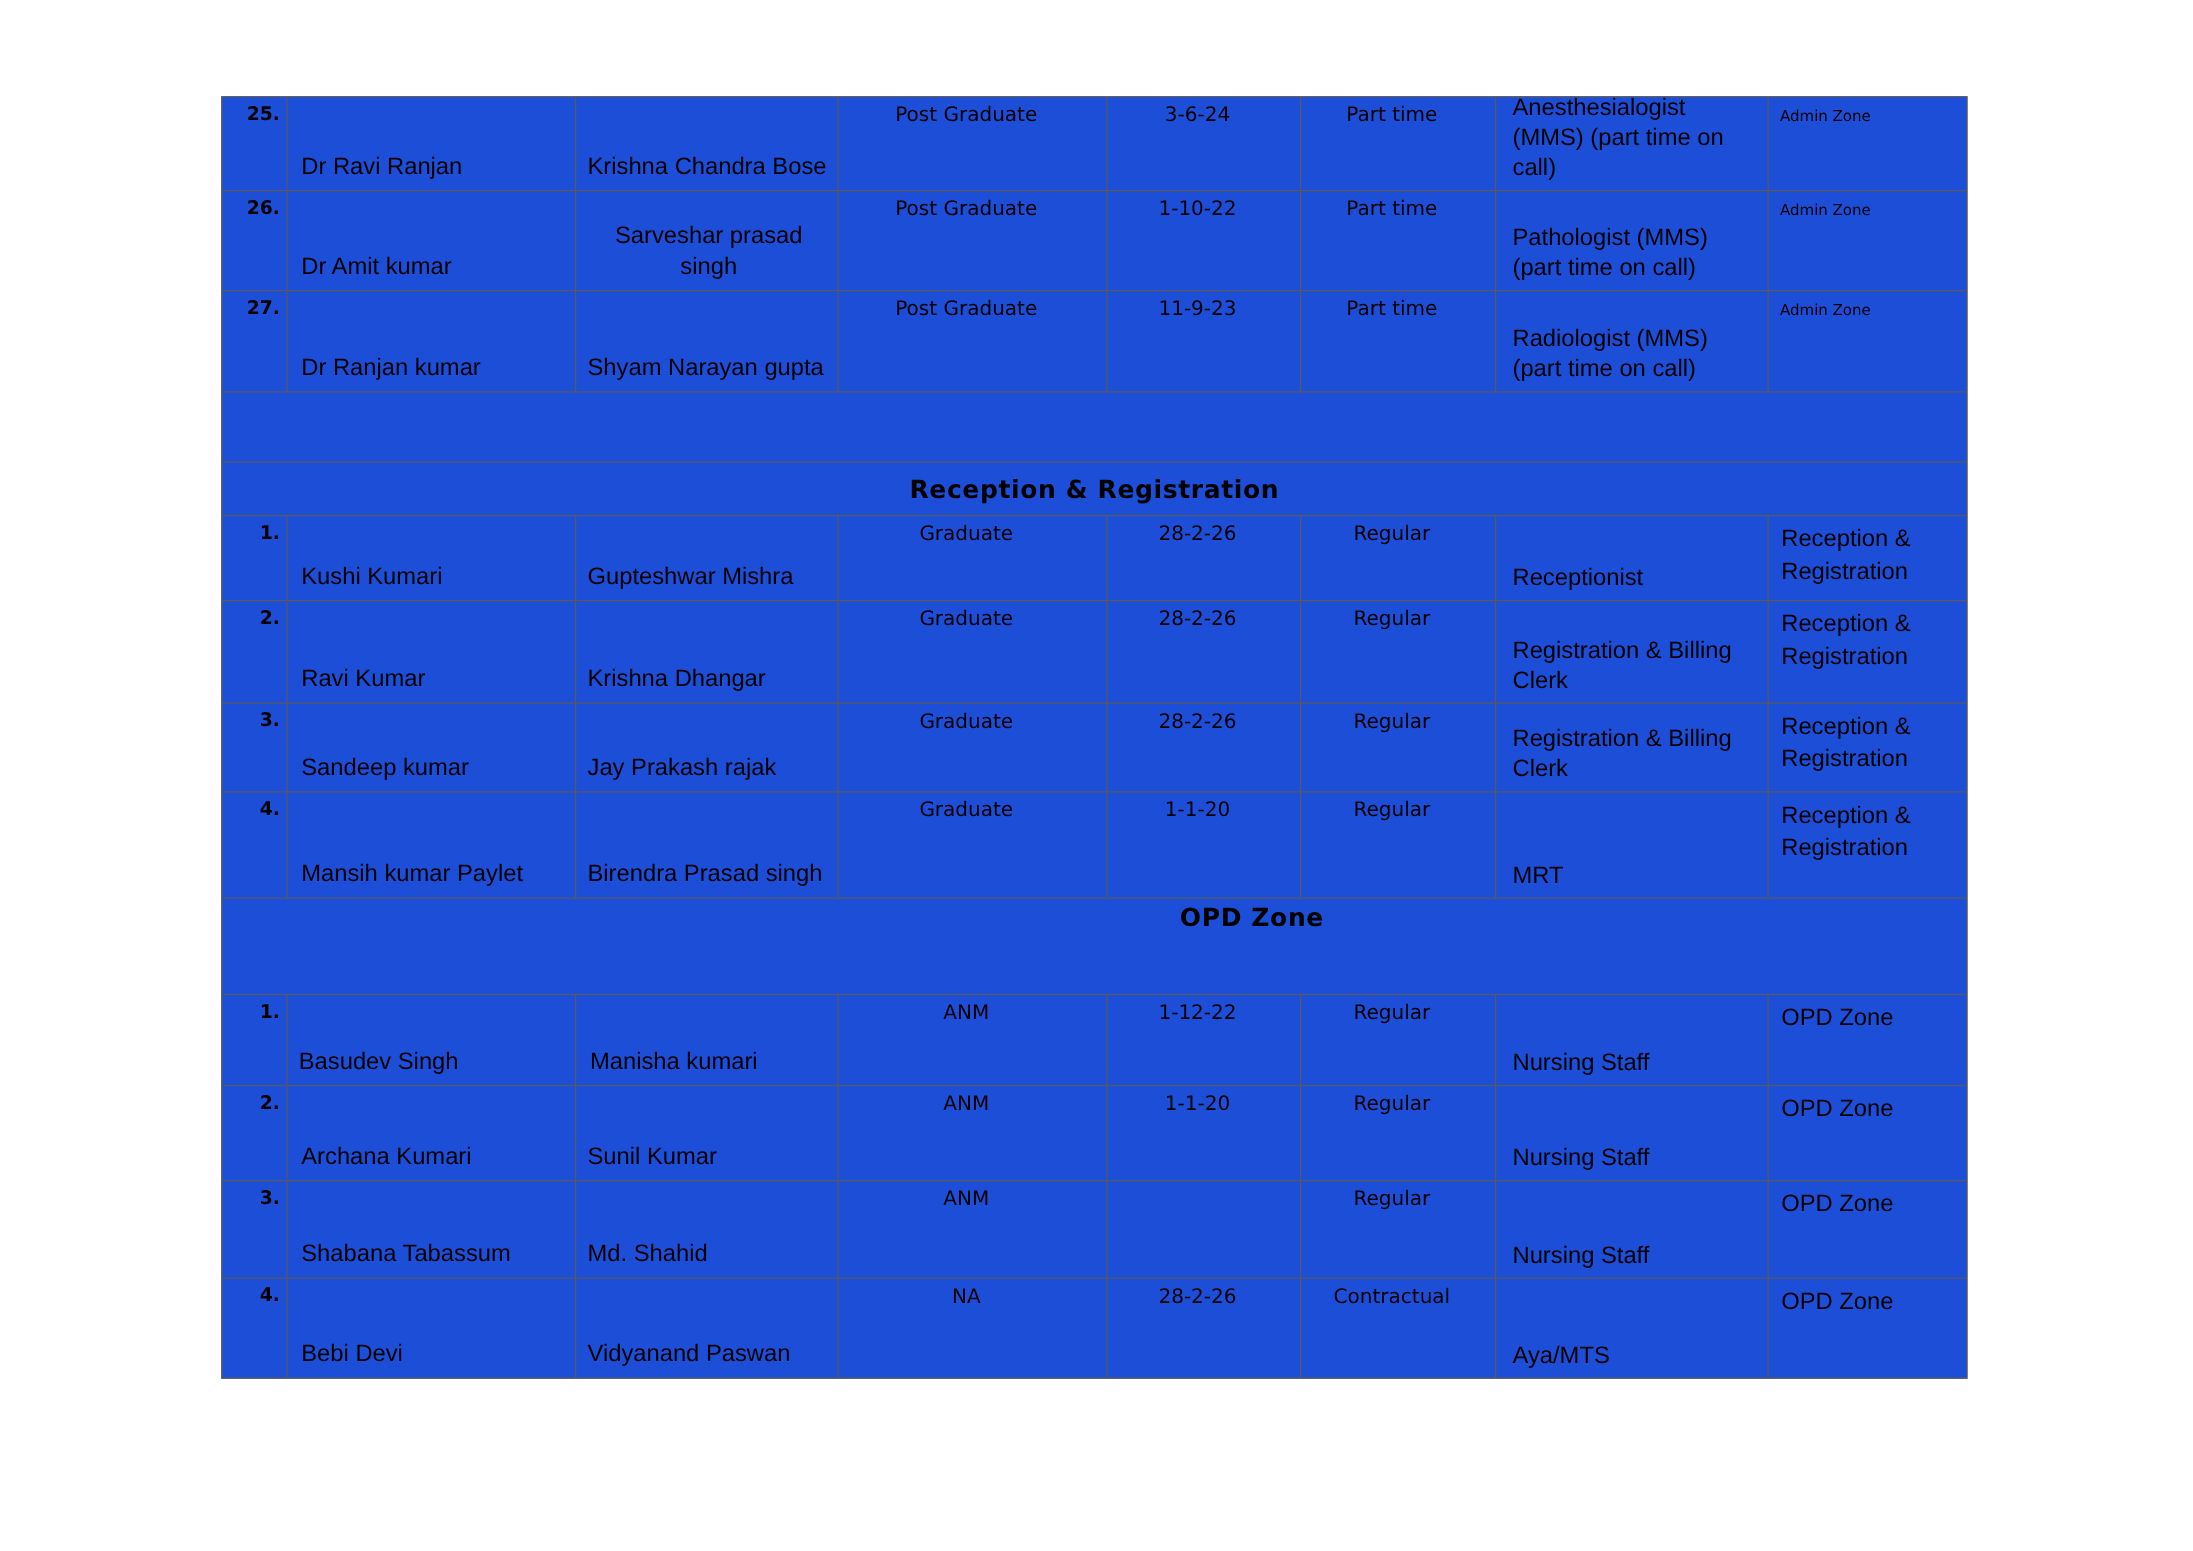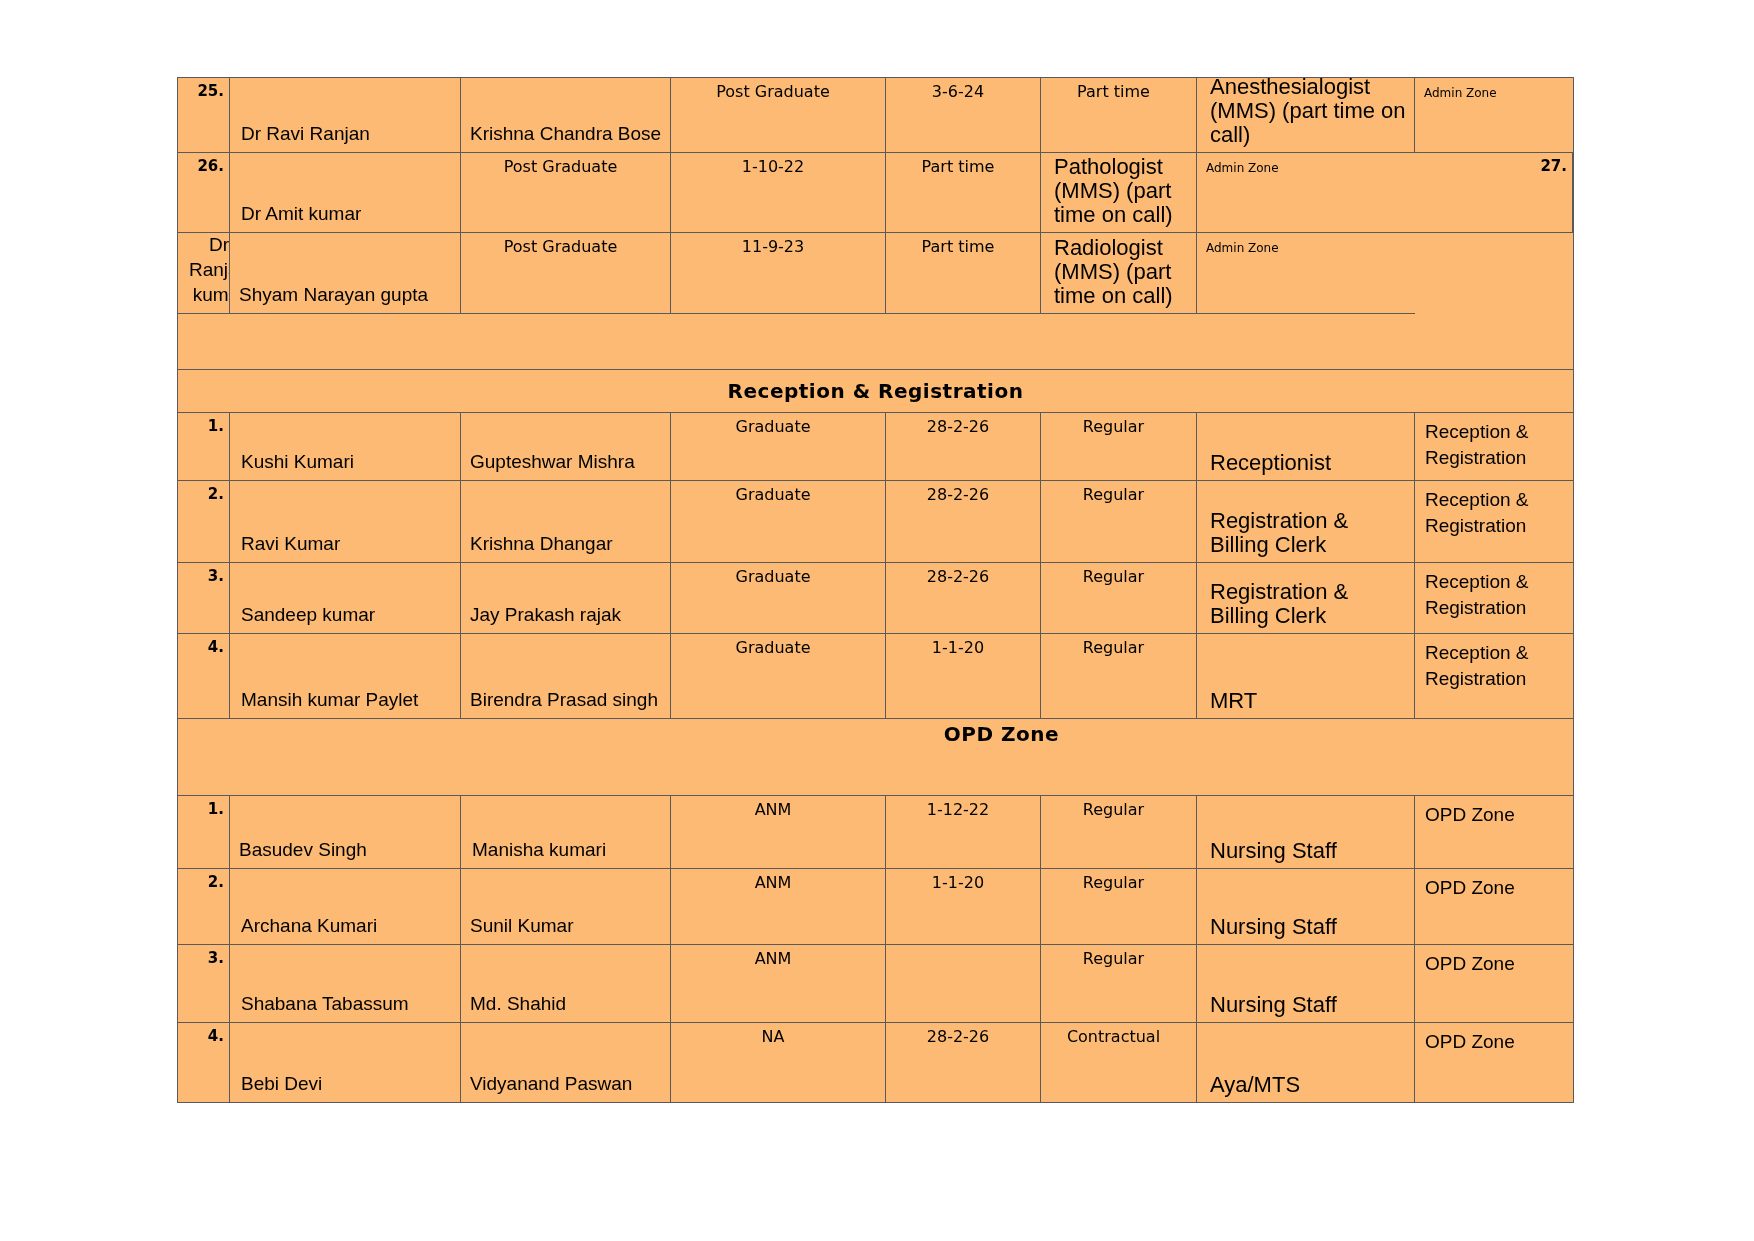--- a/index.html
+++ b/index.html
@@ -10,21 +10,21 @@
     font-family:"Liberation Sans", sans-serif;
     overflow:hidden;
   }
   #staff-table{
     position:absolute; left:177px; top:77px;
     width:1395px; height:1024px;
     display:grid;
     grid-template-columns:52px 231px 210px 215px 155px 156px 218px 158px;
     border:1px solid var(--bc);
     box-sizing:content-box;
-    background:#fdba74;
+    background:#1d4ed8;
   }
   .cell{
     box-sizing:border-box;
     border-right:1px solid var(--bc);
     border-bottom:1px solid var(--bc);
     display:flex; overflow:hidden;
     white-space:pre-line;
   }
   .cell.last-col{ border-right:none; }
   .cell.last-row{ border-bottom:none; }
@@ -44,21 +44,21 @@
   
   .c-qual,.c-date,.c-type{
     justify-content:center; align-items:flex-start; text-align:center;
     padding:4px 12px 0 2px;
     font-family:"DejaVu Sans", sans-serif; font-size:16px;
   }
   
   .c-desig{
     align-items:flex-end;
     padding:0 8px 5px 13px;
-    font-size:22px; line-height:24px;
+    font-size:19px; line-height:24px;
   }
   
   .c-zone{
     align-items:flex-start;
     padding:6px 6px 0 10px;
     font-size:19px; line-height:26px;
   }
   .c-zone.small{
     font-family:"DejaVu Sans", sans-serif; font-size:12px; line-height:20px;
     padding-top:5px; padding-left:9px;
@@ -87,20 +87,21 @@
     <div class="cell c-sr"><span>25.</span></div>
     <div class="cell c-name"><span>Dr Ravi Ranjan</span></div>
     <div class="cell c-father"><span>Krishna Chandra Bose</span></div>
     <div class="cell c-qual"><span>Post Graduate</span></div>
     <div class="cell c-date"><span>3-6-24</span></div>
     <div class="cell c-type"><span>Part time</span></div>
     <div class="cell c-desig"><span>Anesthesialogist (MMS) (part time on call)</span></div>
     <div class="cell c-zone last-col small"><span>Admin Zone</span></div>
     <div class="cell c-sr"><span>26.</span></div>
     <div class="cell c-name"><span>Dr Amit kumar</span></div>
+    <div class="cell c-father"><span>Sarveshar prasad singh</span></div>
     <div class="cell c-qual"><span>Post Graduate</span></div>
     <div class="cell c-date"><span>1-10-22</span></div>
     <div class="cell c-type"><span>Part time</span></div>
     <div class="cell c-desig"><span>Pathologist (MMS) (part time on call)</span></div>
     <div class="cell c-zone last-col small"><span>Admin Zone</span></div>
     <div class="cell c-sr"><span>27.</span></div>
     <div class="cell c-name"><span>Dr Ranjan kumar</span></div>
     <div class="cell c-father"><span>Shyam Narayan gupta</span></div>
     <div class="cell c-qual"><span>Post Graduate</span></div>
     <div class="cell c-date"><span>11-9-23</span></div>

